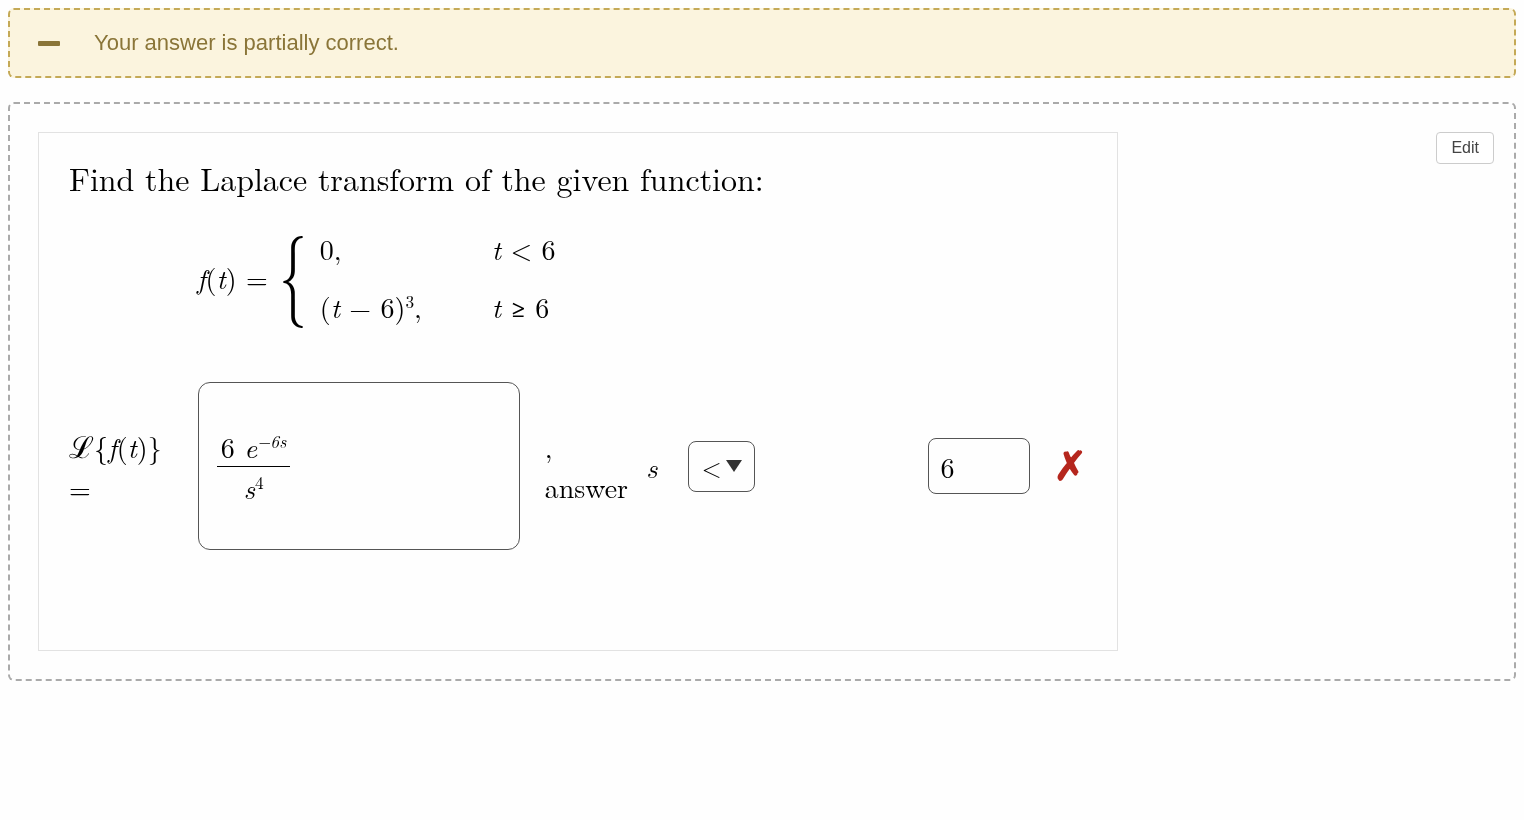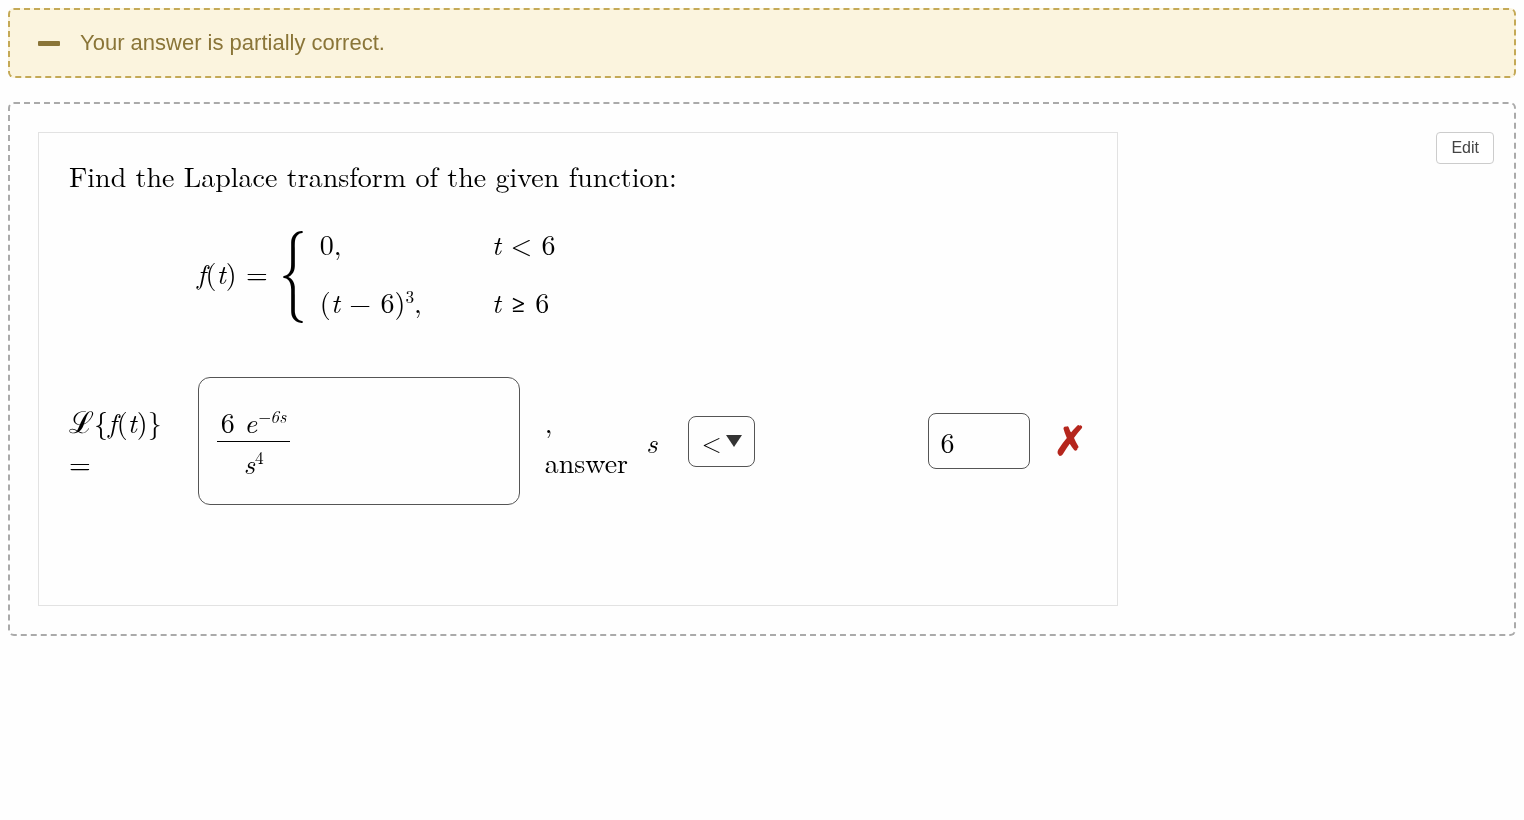--- a/index.html
+++ b/index.html
@@ -10,21 +10,21 @@
     background: #fefefe;
     width: 1524px;
   }
   .feedback-banner {
     border: 2px dashed #c4a956;
     border-radius: 6px;
     background: #fbf4de;
     padding: 20px 28px;
     display: flex;
     align-items: center;
-    gap: 20px;
+    gap: 34px;
     margin-bottom: 24px;
   }
   .minus-icon {
     width: 22px;
     height: 5px;
     background: #8a7538;
     border-radius: 1px;
   }
   .feedback-text {
     color: #8a7538;
@@ -50,21 +50,21 @@
     cursor: pointer;
     font-family: 'Segoe UI', Arial, sans-serif;
   }
   .question-body {
     border: 1px solid #e2e2e2;
     padding: 22px 30px 100px 30px;
     width: 1080px;
     font-family: 'Latin Modern Roman', 'Cambria', Georgia, serif;
   }
   .prompt-line {
-    font-size: 28px;
+    font-size: 32px;
     color: #000;
     margin-bottom: 28px;
   }
   .math-block {
     margin: 20px 0 56px 128px;
     display: flex;
     align-items: center;
     font-size: 28px;
     font-style: italic;
   }
@@ -96,21 +96,21 @@
     align-items: center;
     font-size: 28px;
     font-style: italic;
     gap: 17px;
   }
   .script-L { font-family: 'Segoe Script', cursive; font-style: normal; font-size: 30px; }
   .answer-box {
     border: 1.5px solid #555;
     border-radius: 12px;
     width: 380px;
-    height: 128px;
+    height: 168px;
     display: flex;
     align-items: center;
     padding-left: 18px;
     margin: 0 8px;
     font-style: normal;
     cursor: text;
   }
   .frac {
     display: inline-flex;
     flex-direction: column;

